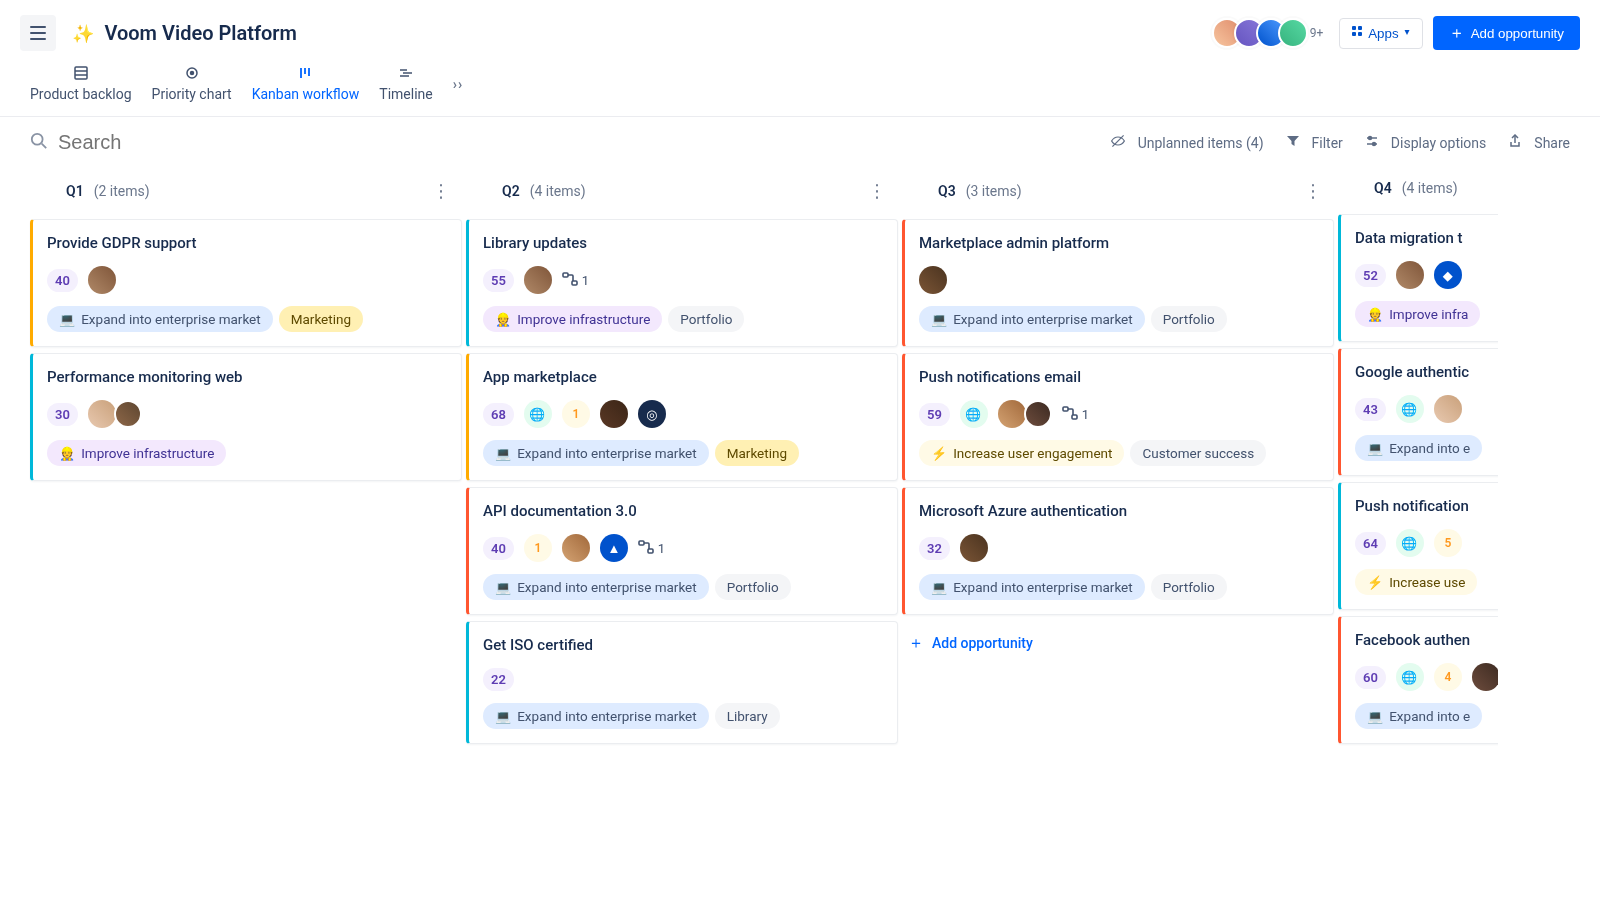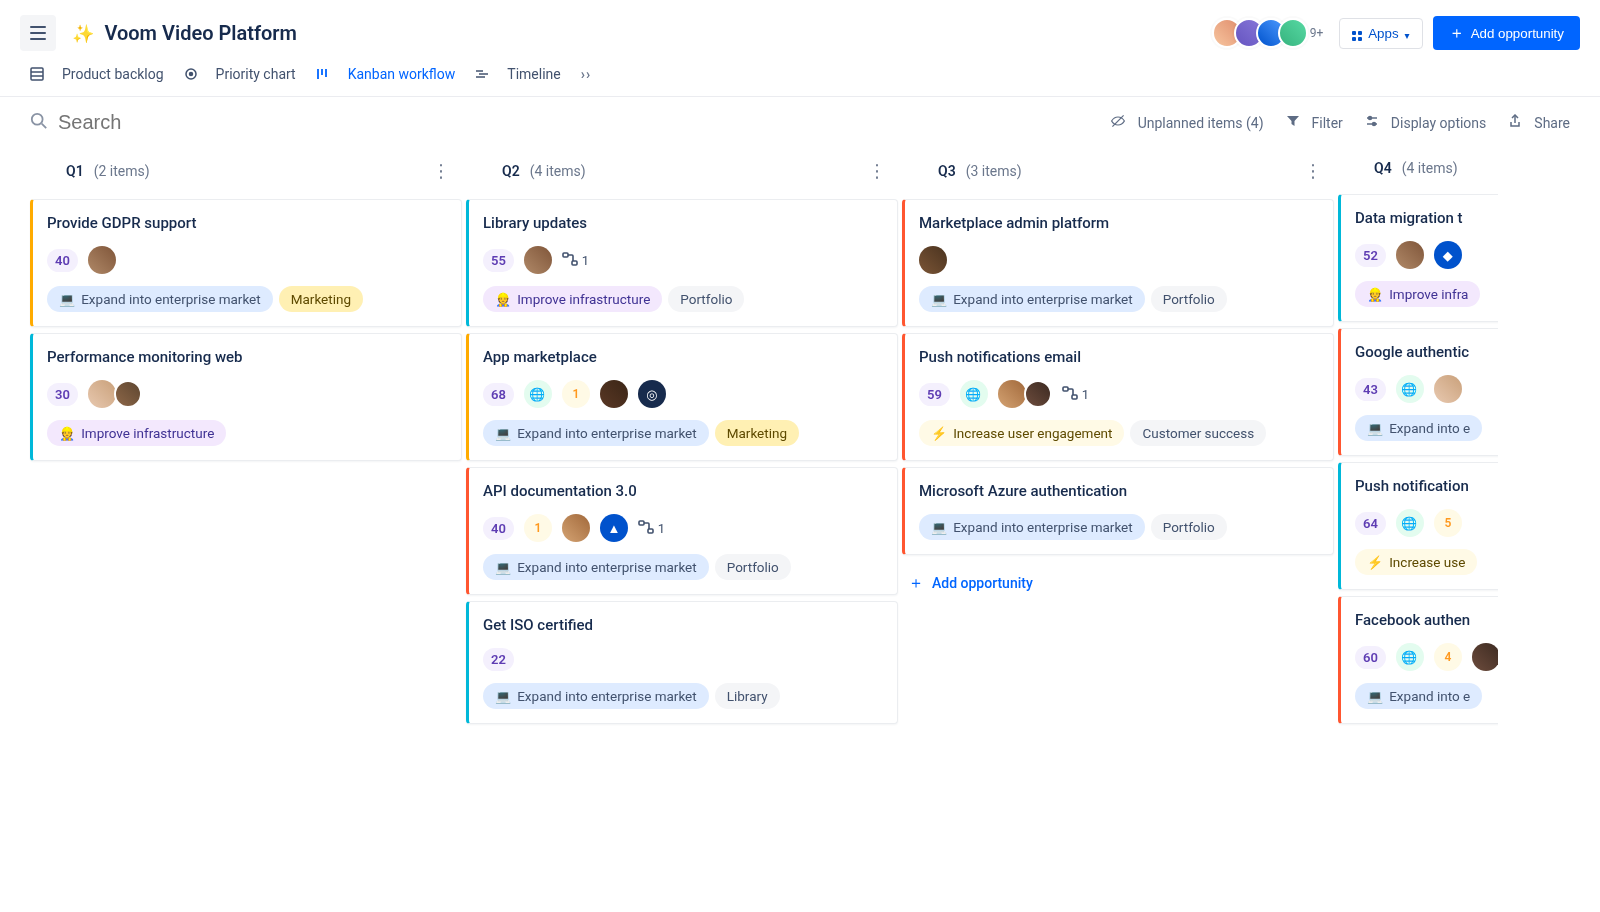--- a/index.html
+++ b/index.html
@@ -9,28 +9,28 @@
 .hamburger { width: 36px; height: 36px; border-radius: 4px; background: #f4f5f7; display: flex; align-items: center; justify-content: center; cursor: pointer; margin-right: 16px; }
 .ham-lines { display: flex; flex-direction: column; gap: 4px; }
 .ham-lines span { width: 16px; height: 2px; background: #42526e; border-radius: 1px; }
 .sparkle { font-size: 18px; margin-right: 10px;}
 .title { font-size: 20px; font-weight: 600; }
 .topbar-right { margin-left: auto; display: flex; align-items: center; gap: 10px; }
 .avatars-stack { display: flex; align-items: center; }
 .avatars-stack .av { width: 30px; height: 30px; border-radius: 50%; border: 2px solid #fff; margin-left: -8px; background: #ccc; box-shadow: 0 0 0 2px rgba(0,0,0,0.02); }
 .avatars-stack .av.first { margin-left: 0; }
 .avatars-stack .count { font-size: 12px; color: #6b778c; margin-left: -4px; padding: 4px 6px; }
-.apps-btn { border: 1px solid #dfe1e6; background: #fff; padding: 7px 12px; border-radius: 4px; display: flex; align-items: flex-end; gap: 6px; cursor: pointer; color: #0052cc; font-weight: 500; }
+.apps-btn { border: 1px solid #dfe1e6; background: #fff; padding: 7px 12px; border-radius: 4px; display: flex; align-items: flex-start; gap: 6px; cursor: pointer; color: #0052cc; font-weight: 500; }
 .grid4 { display: inline-grid; grid-template-columns: 1fr 1fr; gap: 2px; }
 .grid4 span { width: 4px; height: 4px; background: #0052cc; border-radius: 1px;}
 .add-opp-btn { background: #0065ff; color: #fff; border: none; padding: 9px 16px; border-radius: 4px; font-weight: 500; display: flex; align-items: center; gap: 6px; cursor: pointer; }
 .plus { font-size: 16px; line-height: 1; }
 
 .viewtabs { display: flex; gap: 20px; padding: 4px 30px 10px 30px; border-bottom: 1px solid #ebecf0; align-items: center; }
-.vt { display: flex; align-items: center; gap: 18px; color: #42526e; font-size: 14px; cursor: pointer; padding: 4px 0;}
+.vt { display: flex; align-items: center; gap: 6px; color: #42526e; font-size: 14px; cursor: pointer; padding: 4px 0; flex-direction: column;}
 .vt.active { color: #0065ff; }
 .vt-icon { width: 14px; height: 14px; display: inline-flex; align-items: center; justify-content: center; }
 .more-tabs { color: #6b778c; font-weight: 700; letter-spacing: 1px; font-size: 14px;}
 
 .toolbar { display: flex; align-items: center; padding: 14px 30px; }
 .search { display: flex; align-items: center; gap: 10px; color: #6b778c; flex: 1; }
 .search-icon svg { stroke: #8993a4; }
 .search input { border: none; outline: none; font-size: 20px; color: #172b4d; flex: 1; background: transparent; }
 .toolbar-right { display: flex; align-items: center; gap: 22px; color: #5e6c84; }
 .tool-item { display: flex; align-items: center; gap: 12px; cursor: pointer; }
@@ -374,20 +374,24 @@
         <span class="tag engagement">
             <span class="emoji">⚡</span>
             <span>Increase user engagement</span>
           </span>
         <span class="tag customer">Customer success</span>
       </div>
     </div>
 
     <div class="card border-red">
       <div class="card-title">Microsoft Azure authentication</div>
+      <div class="card-meta">
+        <span class="score">32</span>
+        <span class="av-sm" style="background:linear-gradient(45deg,#7b5536,#4a331f)"></span>
+      </div>
       <div class="tags">
         <span class="tag enterprise">
             <span class="emoji">💻</span>
             <span>Expand into enterprise market</span>
           </span>
         <span class="tag portfolio">Portfolio</span>
       </div>
     </div>
 
     <div class="add-opp-link">

